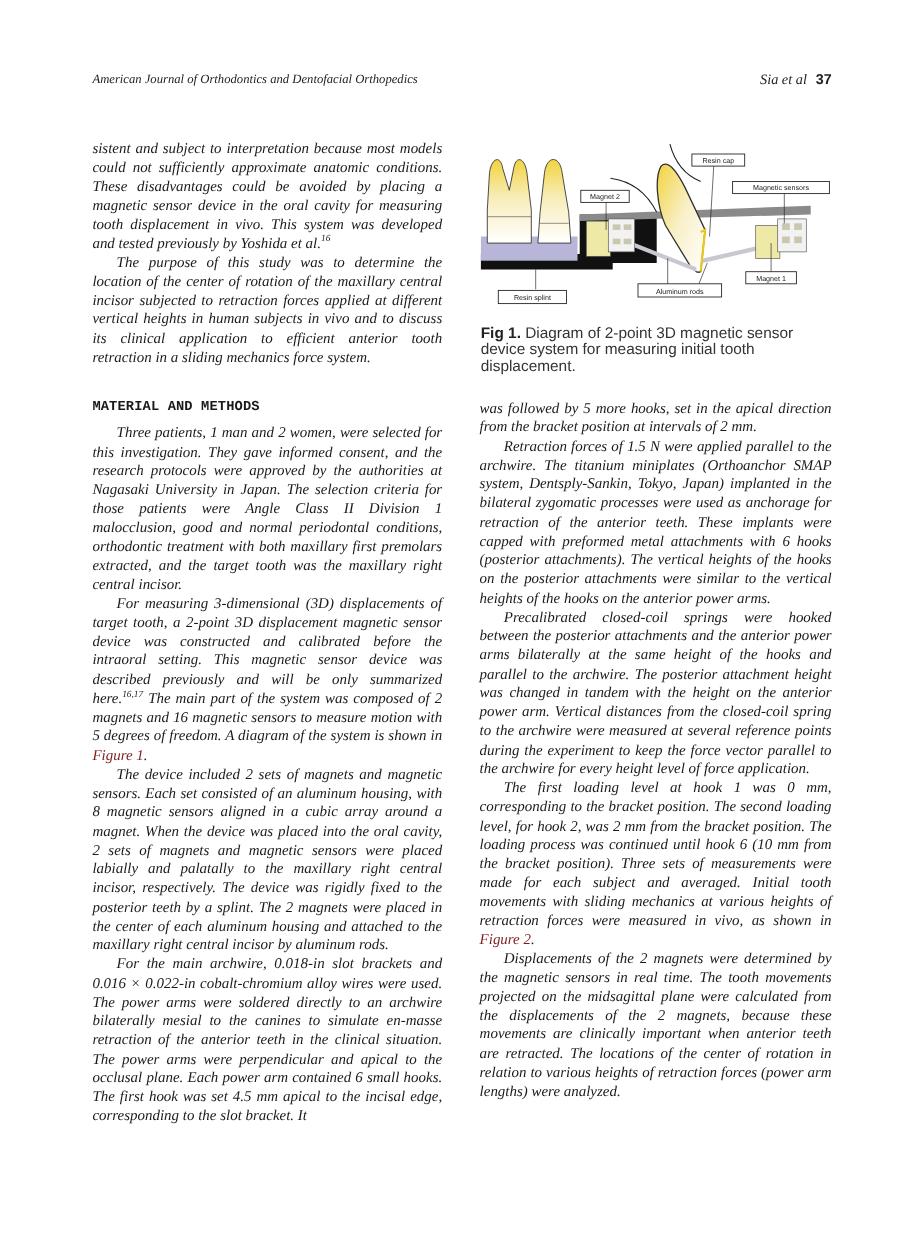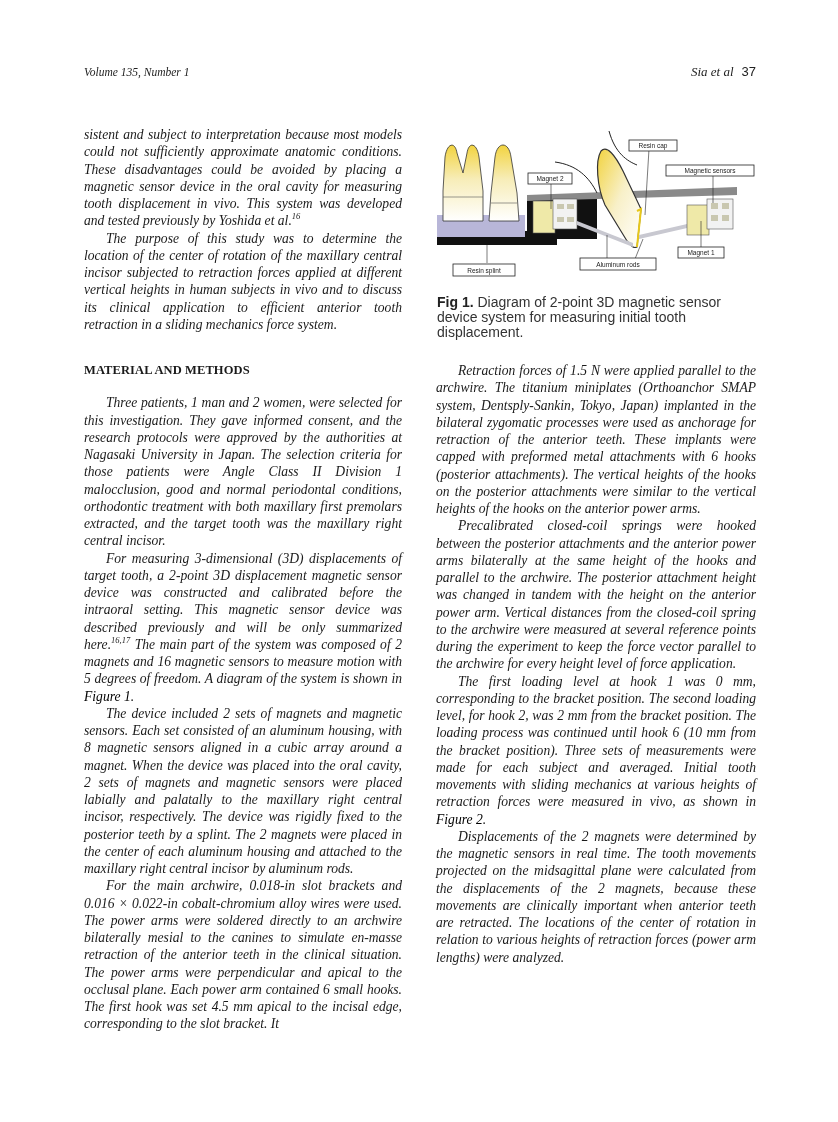--- a/index.html
+++ b/index.html
@@ -1,37 +1,37 @@
 <!DOCTYPE html>
 <html><head>
 <meta charset="utf-8">
 <style>
   html, body { margin: 0; padding: 0; background: #ffffff; }
   body { width: 838px; height: 1122px; position: relative; overflow: hidden; color: #1a1a1a; }
   .running-head { position: absolute; left: 84px; top: 65px; width: 672px; font-family: "Liberation Serif", serif; font-style: italic; font-size: 11.5px; line-height: 14px; color: #222; }
   .running-head .right { position: absolute; right: 0; top: 0; font-size: 13px; }
-  .running-head .pageno { font-style: normal; font-weight: normal; font-family: "Liberation Sans", sans-serif; margin-left: 8px; font-size: 13px; }
+  .running-head .pageno { font-style: normal; font-weight: bold; font-family: "Liberation Sans", sans-serif; margin-left: 8px; font-size: 13px; }
   .col { position: absolute; font-family: "Liberation Serif", serif; font-size: 13.6px; line-height: 17.25px; text-align: justify; color: #1a1a1a; }
   .col-left { left: 84px; top: 126px; width: 318px; }
   .col-right { left: 436px; top: 362px; width: 320px; }
   .col p { margin: 0; text-indent: 0; font-style: italic; }
   .col p.ind { text-indent: 22px; }
   .col sup { font-size: 8.5px; line-height: 0; vertical-align: super; }
-  .col .link { color: #000000; }
-  .section-head { font-family: Liberation Serif, serif; font-weight: bold; font-size: 12.5px; margin: 29px 0 15px 0; letter-spacing: 0.1px; }
+  .col .link { color: #7f1d1d; }
+  .section-head { font-family: Liberation Mono, monospace; font-weight: bold; font-size: 12.5px; margin: 29px 0 5px 0; letter-spacing: 0.1px; }
   .figure { position: absolute; left: 437px; top: 131px; width: 322px; height: 158px; }
   .fig-caption { position: absolute; left: 437px; top: 295px; width: 322px; font-family: "Liberation Sans", sans-serif; font-size: 14px; line-height: 15px; color: #333; }
   .fig-caption .fig-label { font-weight: bold; color: #222; }
   .lbl { font-family: "Liberation Sans", sans-serif; font-size: 6.5px; fill: #222; }
 </style>
 </head>
 <body>
 
 <div class="running-head">
-  <div>Volume 135, Number 1</div>
+  <div>American Journal of Orthodontics and Dentofacial Orthopedics</div>
   <div class="right">
     <span>Sia et al</span><span class="pageno">37</span>
   </div>
 </div>
 
 <div class="col col-left">
   <p><span>sistent and subject to interpretation because most models could not sufficiently approximate anatomic conditions. These disadvantages could be avoided by placing a magnetic sensor device in the oral cavity for measuring tooth displacement in vivo. This system was developed and tested previously by Yoshida et al.</span><sup>16</sup></p>
   <p class="ind">The purpose of this study was to determine the location of the center of rotation of the maxillary central incisor subjected to retraction forces applied at different vertical heights in human subjects in vivo and to discuss its clinical application to efficient anterior tooth retraction in a sliding mechanics force system.</p>
   <div class="section-head">MATERIAL AND METHODS</div>
   <p class="ind">Three patients, 1 man and 2 women, were selected for this investigation. They gave informed consent, and the research protocols were approved by the authorities at Nagasaki University in Japan. The selection criteria for those patients were Angle Class II Division 1 malocclusion, good and normal periodontal conditions, orthodontic treatment with both maxillary first premolars extracted, and the target tooth was the maxillary right central incisor.</p>
@@ -122,17 +122,18 @@
       <text class="lbl" x="181" y="136" text-anchor="middle">Aluminum rods</text>
     </g>
   </svg>
 </div>
 
 <div class="fig-caption">
   <span class="fig-label">Fig 1.</span><span> Diagram of 2-point 3D magnetic sensor device system for measuring initial tooth displacement.</span>
 </div>
 
 <div class="col col-right">
+  <p>was followed by 5 more hooks, set in the apical direction from the bracket position at intervals of 2 mm.</p>
   <p class="ind">Retraction forces of 1.5 N were applied parallel to the archwire. The titanium miniplates (Orthoanchor SMAP system, Dentsply-Sankin, Tokyo, Japan) implanted in the bilateral zygomatic processes were used as anchorage for retraction of the anterior teeth. These implants were capped with preformed metal attachments with 6 hooks (posterior attachments). The vertical heights of the hooks on the posterior attachments were similar to the vertical heights of the hooks on the anterior power arms.</p>
   <p class="ind">Precalibrated closed-coil springs were hooked between the posterior attachments and the anterior power arms bilaterally at the same height of the hooks and parallel to the archwire. The posterior attachment height was changed in tandem with the height on the anterior power arm. Vertical distances from the closed-coil spring to the archwire were measured at several reference points during the experiment to keep the force vector parallel to the archwire for every height level of force application.</p>
   <p class="ind"><span>The first loading level at hook 1 was 0 mm, corresponding to the bracket position. The second loading level, for hook 2, was 2 mm from the bracket position. The loading process was continued until hook 6 (10 mm from the bracket position). Three sets of measurements were made for each subject and averaged. Initial tooth movements with sliding mechanics at various heights of retraction forces were measured in vivo, as shown in </span><span class="link">Figure 2</span><span>.</span></p>
   <p class="ind">Displacements of the 2 magnets were determined by the magnetic sensors in real time. The tooth movements projected on the midsagittal plane were calculated from the displacements of the 2 magnets, because these movements are clinically important when anterior teeth are retracted. The locations of the center of rotation in relation to various heights of retraction forces (power arm lengths) were analyzed.</p>
 </div>
 
 </body></html>

